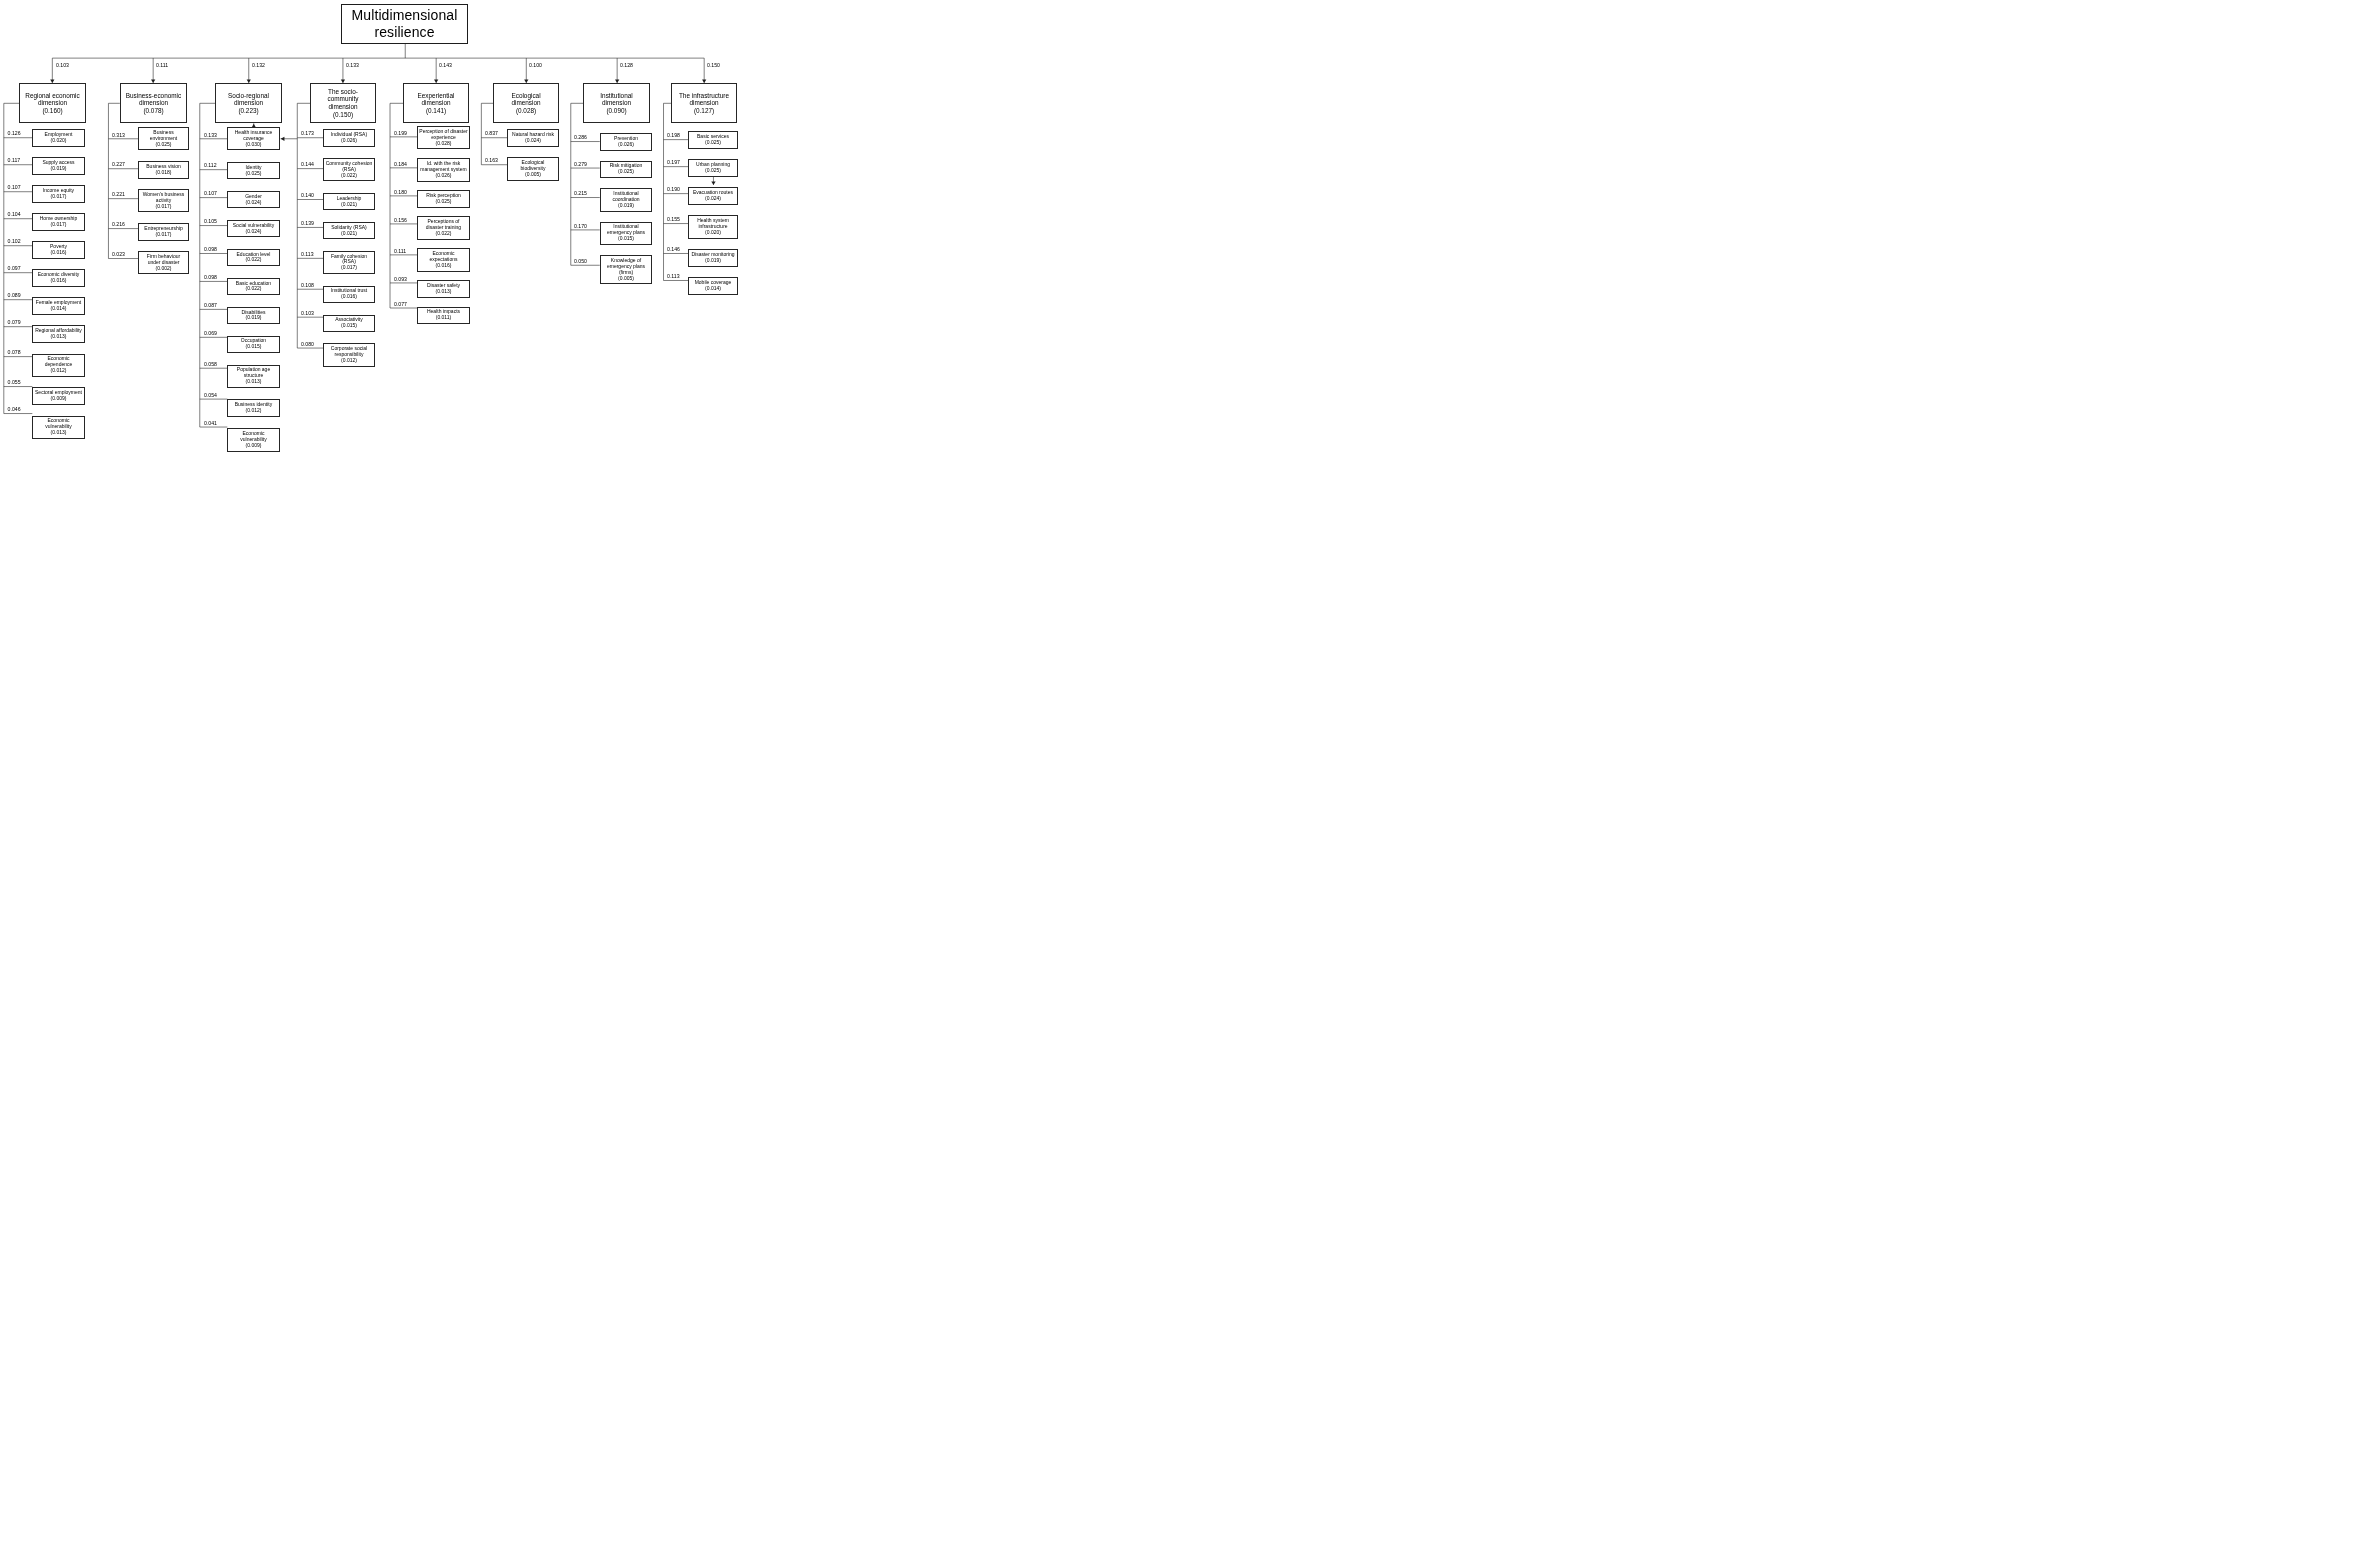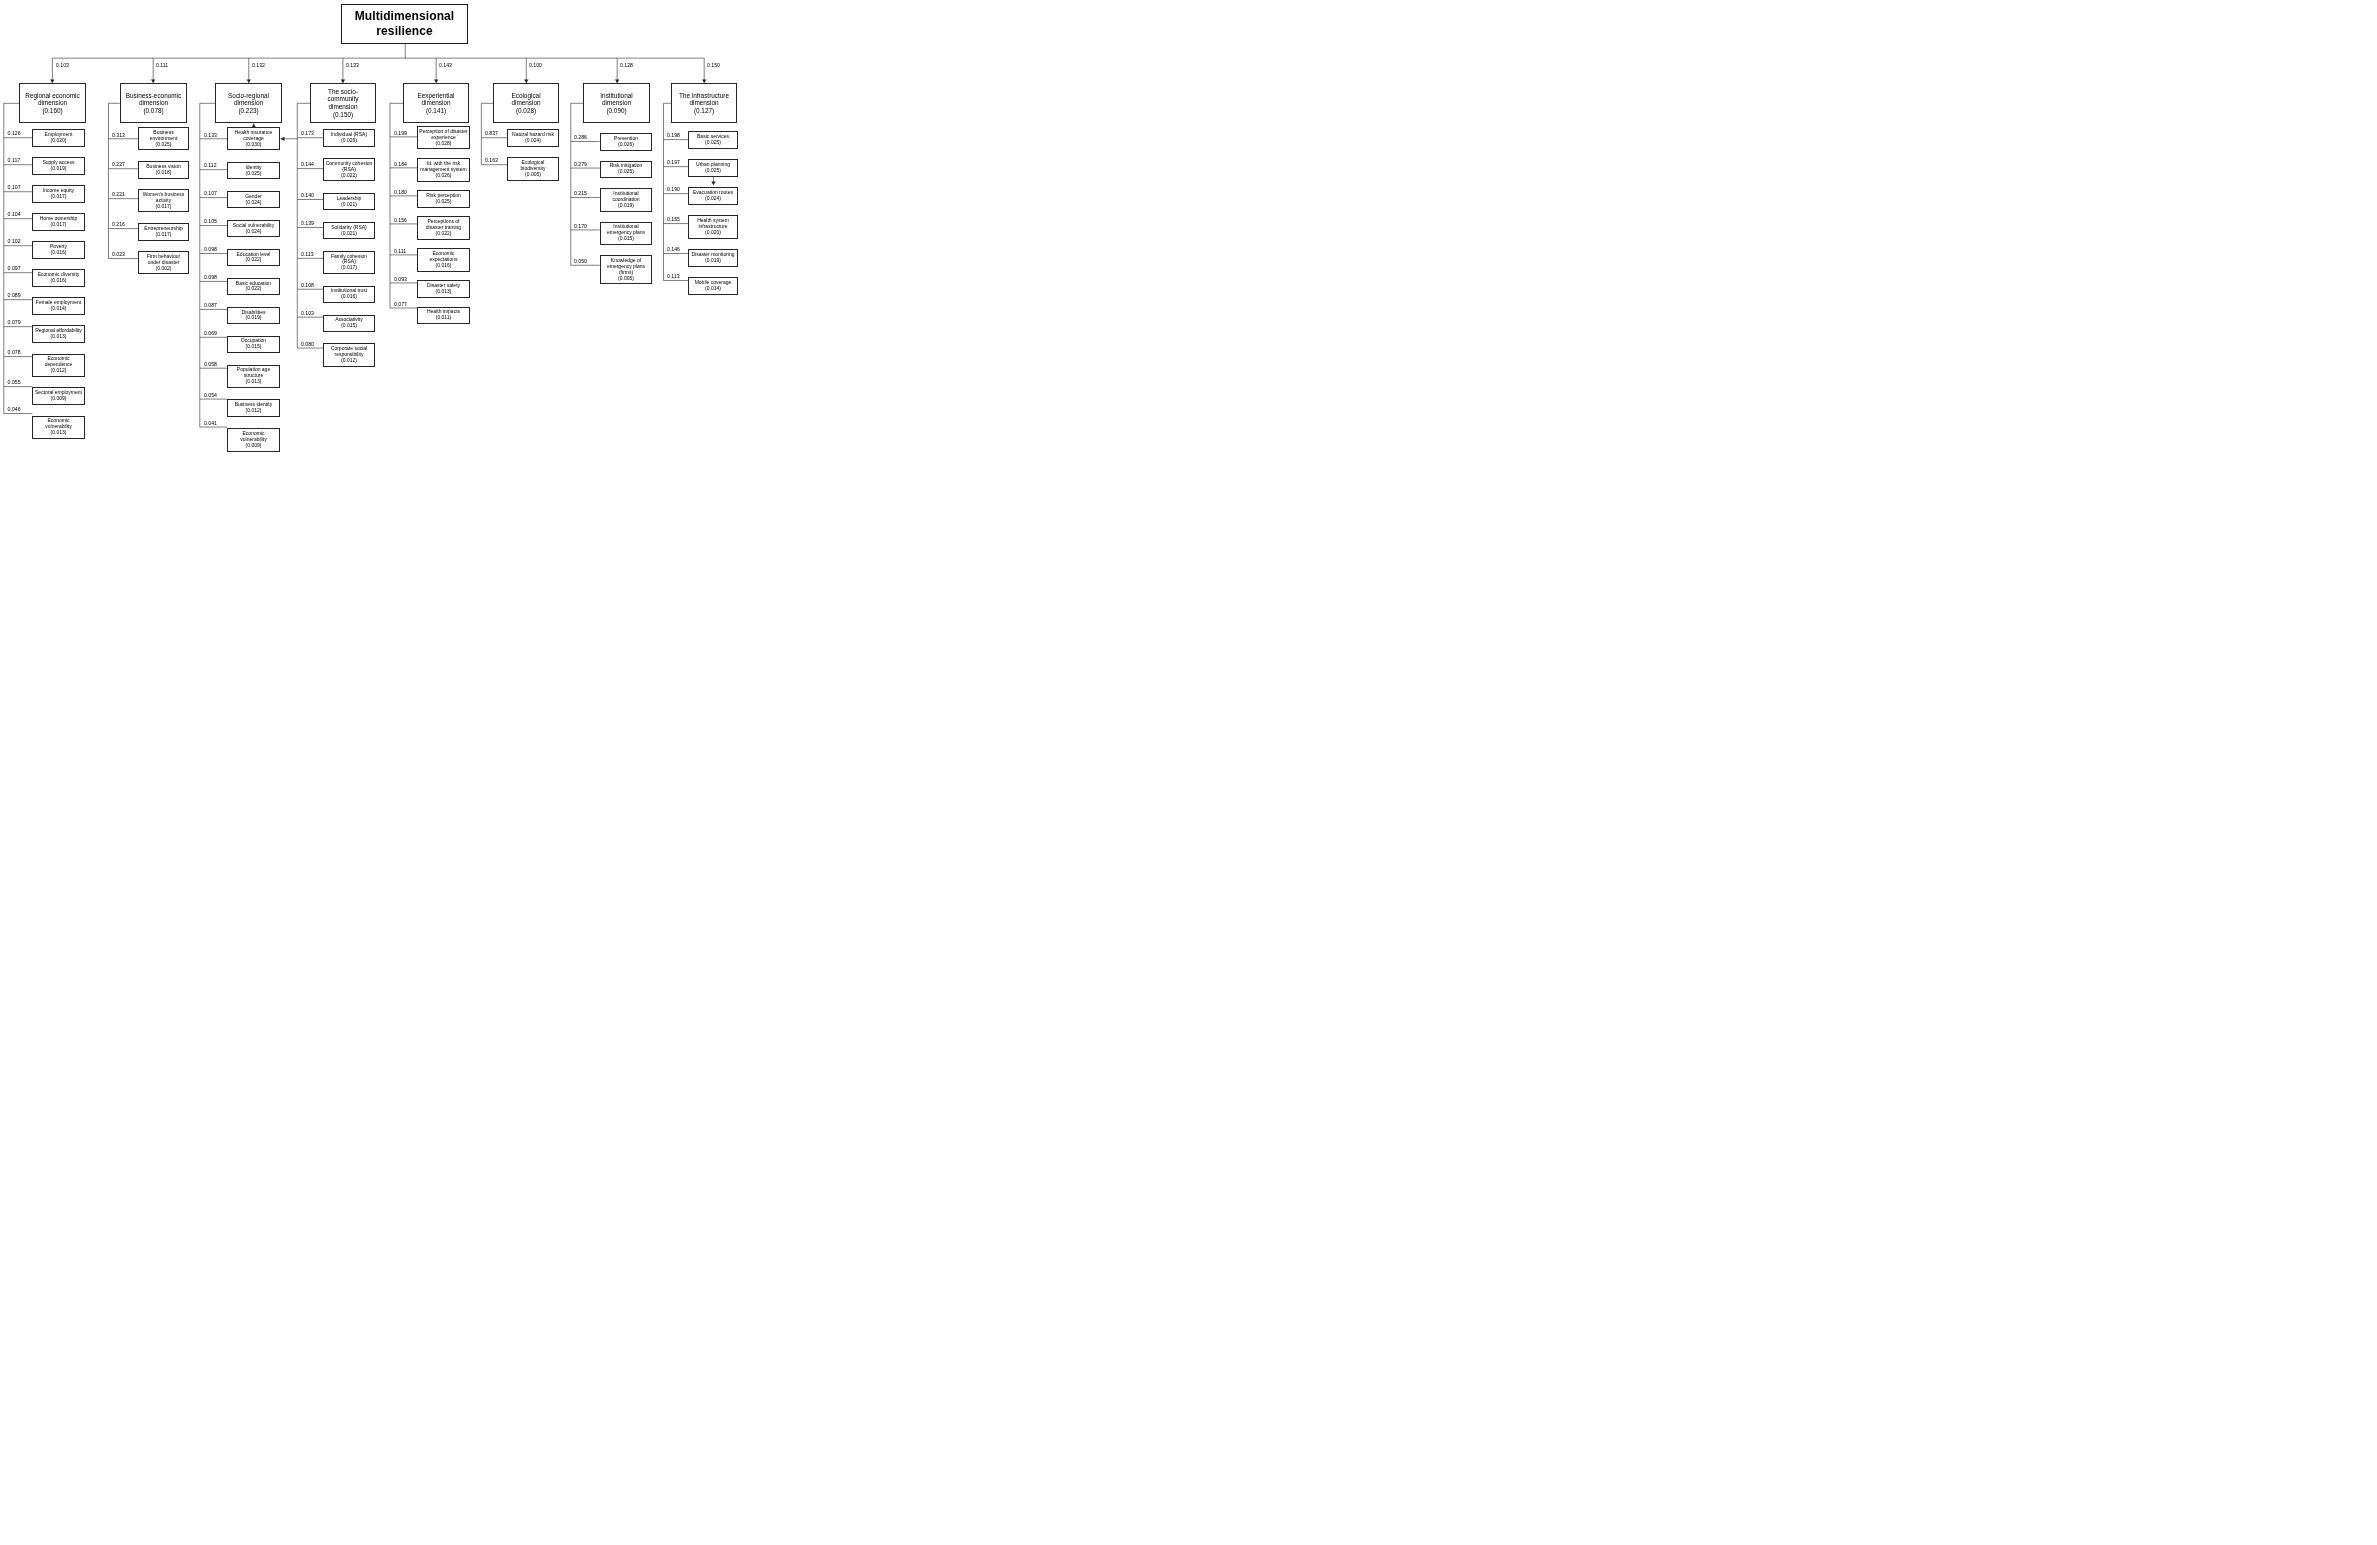--- a/index.html
+++ b/index.html
@@ -2,21 +2,21 @@
 <html style="font-size:7.6px"><head>
 <meta charset="utf-8">
 <style>
   html,body{margin:0;padding:0;background:#ffffff;}
   #canvas{position:relative;width:742px;height:453px;background:#ffffff;color:#000;
           font-family:"Liberation Sans","DejaVu Sans",sans-serif;overflow:hidden;}
   #lines{position:absolute;left:0;top:0;z-index:0;}
   .root-box{position:absolute;left:341px;top:3.8px;width:127px;height:40px;z-index:1;
             background:#fff;border:0.9px solid #1d1d1d;box-sizing:border-box;
             display:flex;align-items:center;justify-content:center;text-align:center;}
-  .root-title{font-size:12px;font-weight:700;line-height:1.22;letter-spacing:0.1px;}
+  .root-title{font-size:14px;font-weight:400;line-height:1.22;letter-spacing:0.1px;}
   .node-box{position:relative;z-index:1;background:#fff;border:0.6px solid #262626;
             box-sizing:border-box;display:flex;flex-direction:column;align-items:center;
             justify-content:center;text-align:center;}
   .dim-box{position:absolute;font-size:6.4px;line-height:1.18;padding:1px 3.8px;border-width:0.7px;}
   .child-col{position:absolute;z-index:1;}
   .child-box{font-size:5px;line-height:1.18;padding:1.9px 1px;min-height:16px;width:100%;}
   .branch-weight{position:absolute;z-index:1;font-size:5.2px;white-space:nowrap;}
   .child-weight{position:absolute;z-index:1;font-size:5.2px;white-space:nowrap;}
 </style>
 </head>

